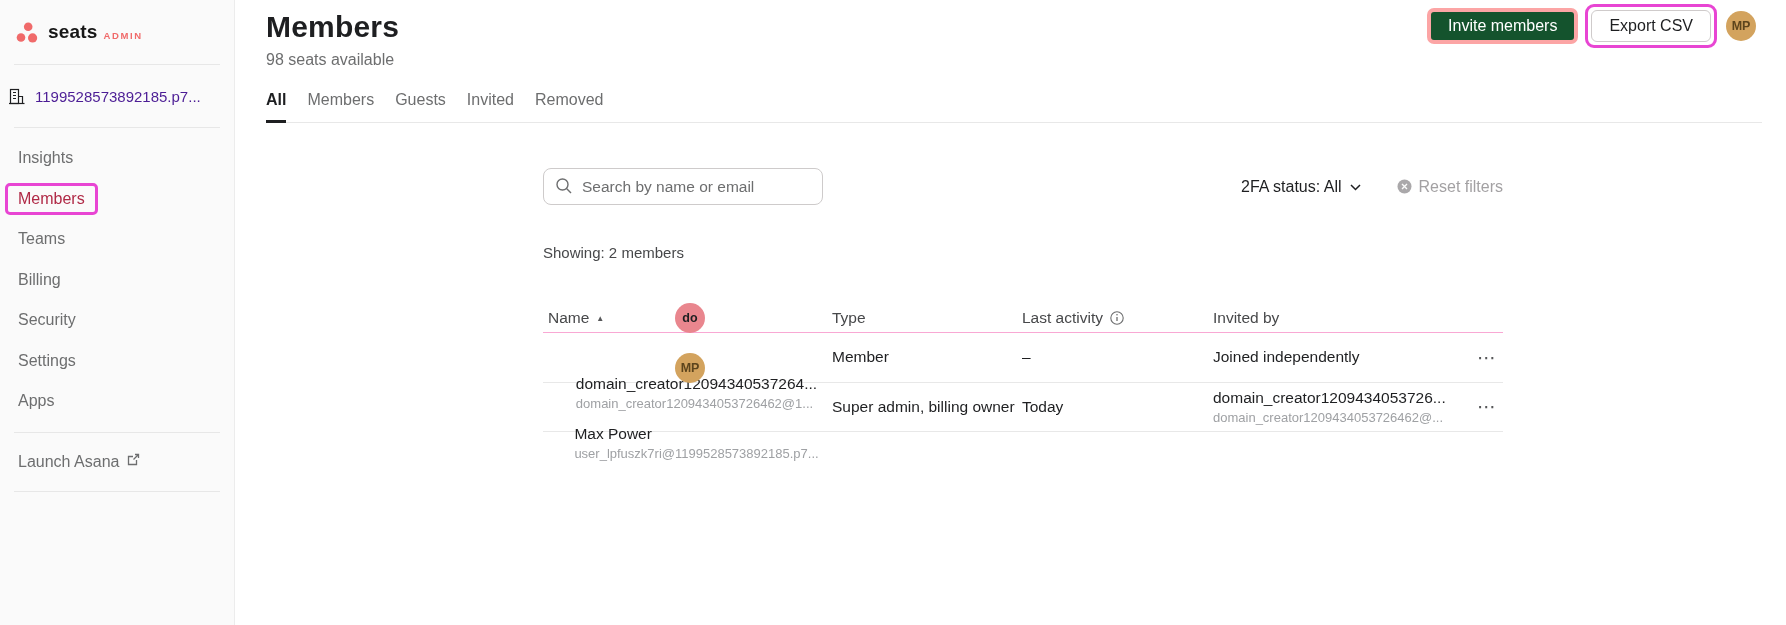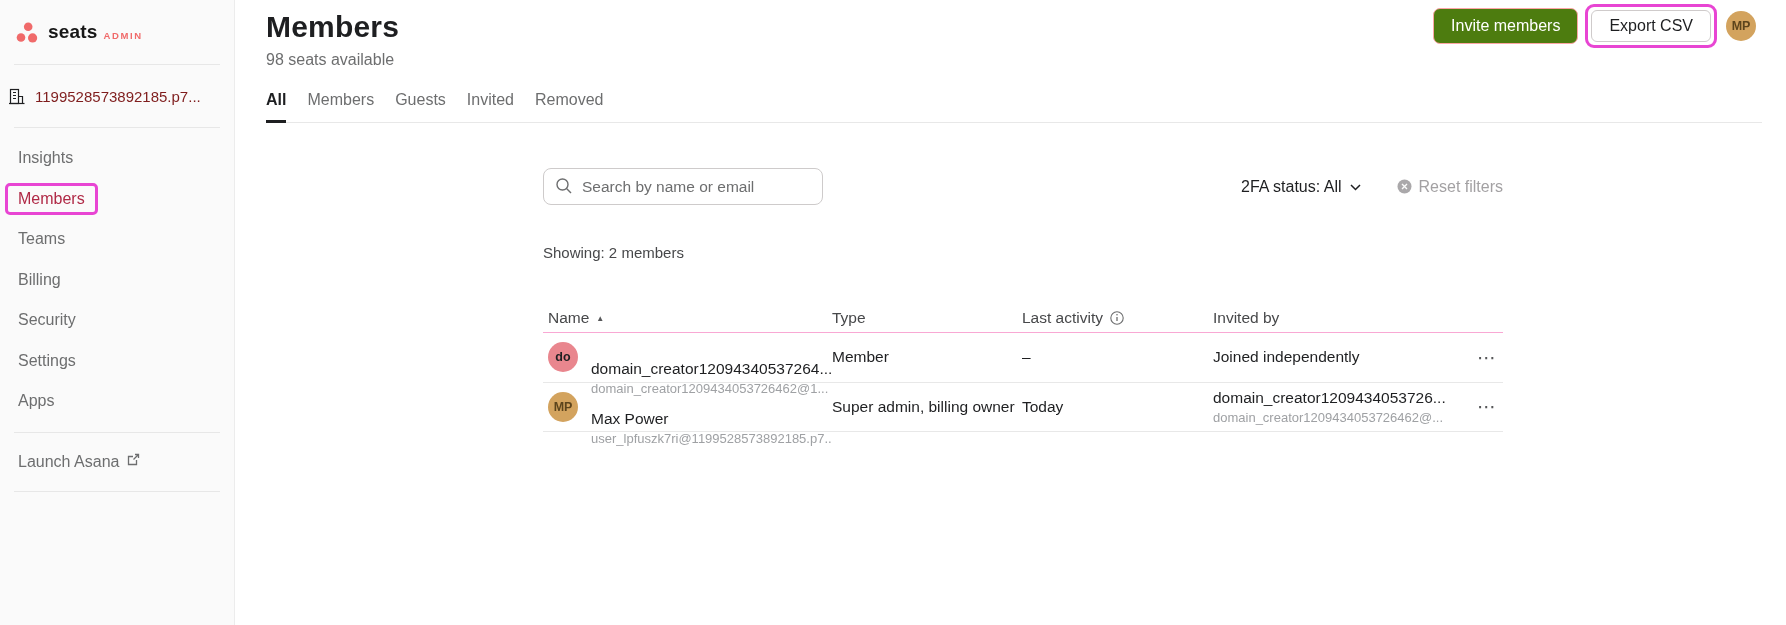--- a/index.html
+++ b/index.html
@@ -7,40 +7,40 @@
     font-family:"Liberation Sans","DejaVu Sans",sans-serif; color:#1e1f21; }
   .app { display:flex; width:1786px; height:625px; }
 
   
   .sidebar { width:235px; min-width:235px; height:100%; background:#fafafa; border-right:1px solid #ececec; }
   .logo-row { height:64px; display:flex; align-items:center; padding:0 16px; cursor:pointer; }
   .logo-mark { width:24px; height:21px; margin-right:8px; }
   .logo-text { font-size:19px; font-weight:bold; color:#161616; letter-spacing:.2px; }
   .logo-suffix { font-size:9.5px; font-weight:bold; color:#f06a6a; letter-spacing:1.6px; margin-left:6px; margin-top:7px; }
   .sb-divider { border:none; border-top:1px solid #e7e7e7; margin:0 14px; }
-  .org-row { height:62px; display:flex; align-items:center; padding:0 8px; font-size:15px; color:#7f1d1d; cursor:pointer; }
+  .org-row { height:62px; display:flex; align-items:center; padding:0 8px; font-size:15px; color:#4c1d95; cursor:pointer; }
   .org-row .org-icon { margin-right:10px; display:inline-flex; }
   .org-id { white-space:nowrap; overflow:hidden; }
   nav.sb-nav { padding:10px 0 10px; }
   .nav-item { height:40.5px; display:flex; align-items:center; padding-left:18px; font-size:16px; color:#6d6e6f; cursor:pointer; }
   .nav-item .nav-label { display:inline-block; }
   .nav-item.active { color:#b02946; }
   .nav-item.active .nav-label.annotated {
     border:3px solid #e845d3; border-radius:5px; padding:4px 10px; margin-left:-13px; }
   .launch-row { height:58px; display:flex; align-items:center; padding-left:18px; font-size:16px; color:#6d6e6f; cursor:pointer; }
   .launch-row .ext-icon { margin-left:8px; margin-top:-4px; display:inline-flex; }
 
   
   .main { position:relative; flex:1; height:100%; }
   .page-header { position:relative; padding:10px 0 0 31px; }
   .page-title { font-size:30px; font-weight:bold; color:#1e1f21; letter-spacing:.2px; }
   .page-subtitle { margin-top:7px; font-size:16px; color:#6d6e6f; }
   .header-actions { position:absolute; top:0; right:30px; height:52px; display:flex; align-items:center; }
   .btn { font-family:inherit; font-size:16px; height:36px; border-radius:7px; padding:0 17px; cursor:pointer; }
-  .btn-primary { background:#4d7c0f; border:1px solid #fca5a5; color:#ffffff; }
+  .btn-primary { background:#14532d; border:4px solid #fca5a5; color:#ffffff; }
   .annotation-box { display:inline-flex; border:3px solid #e845d3; border-radius:9px; padding:3px; margin-left:7px; }
   .btn-secondary { background:#ffffff; border:1px solid #cfcbcb; color:#1e1f21; height:32px; border-radius:6px; }
   .avatar { width:30px; height:30px; border-radius:50%; margin-left:9px; display:flex; align-items:center;
     justify-content:center; font-size:12.5px; font-weight:bold; cursor:pointer; }
 
   .tabbar { margin:22px 24px 0 31px; display:flex; border-bottom:1px solid #e8e8e8; }
   .tab { position:relative; font-size:16px; color:#6d6e6f; padding:0 0 13px; margin-right:21px; cursor:pointer; }
   .tab.active { color:#1e1f21; font-weight:bold; }
   .tab.active::after { content:""; position:absolute; left:0; right:0; bottom:-1px; height:3px; background:#1e1f21; }
 
@@ -60,21 +60,21 @@
   .summary { margin-top:39px; font-size:15px; color:#47484a; }
 
   .members-table { margin-top:43px; width:960px; }
   .trow, .thead { display:grid; grid-template-columns:289px 190px 191px 1fr 44px; align-items:center; }
   .thead { height:29px; border-bottom:1px solid #f9a8d4; font-size:15.5px; color:#47484a; }
   .thead .hcell { display:flex; align-items:center; cursor:pointer; }
   .thead .hcell:first-child { padding-left:5px; }
   .sort-arrow { margin-left:7px; font-size:8px; color:#565759; }
   .info-icon { margin-left:7px; display:inline-flex; }
   .trow { height:49.5px; border-bottom:1px solid #e8e8e8; font-size:15.5px; color:#1e1f21; }
-  .name-cell { display:flex; align-items:center; padding-left:5px; overflow:hidden; }
+  .name-cell { display:flex; align-items:center; padding-left:5px; overflow:hidden;flex-direction:column; }
   .avatar-sm { width:30px; height:30px; min-width:30px; border-radius:50%; display:flex; align-items:center;
     justify-content:center; font-size:12.5px; font-weight:bold; }
   .name-stack { margin-left:13px; display:flex; flex-direction:column; overflow:hidden;margin-top:42px; }
   .mname { font-size:15.5px; color:#1e1f21; white-space:nowrap; overflow:hidden; }
   .memail { font-size:13px; color:#9fa1a4; margin-top:3px; white-space:nowrap; overflow:hidden; }
   .cell { white-space:nowrap; overflow:hidden; padding-right:10px; }
   .invited-cell { display:flex; flex-direction:column; justify-content:center; }
   .menu-cell { display:flex; justify-content:flex-end; padding-right:6px; }
   .dots { font-size:19px; color:#565759; letter-spacing:1px; cursor:pointer; line-height:1; }
   svg { display:block; }

